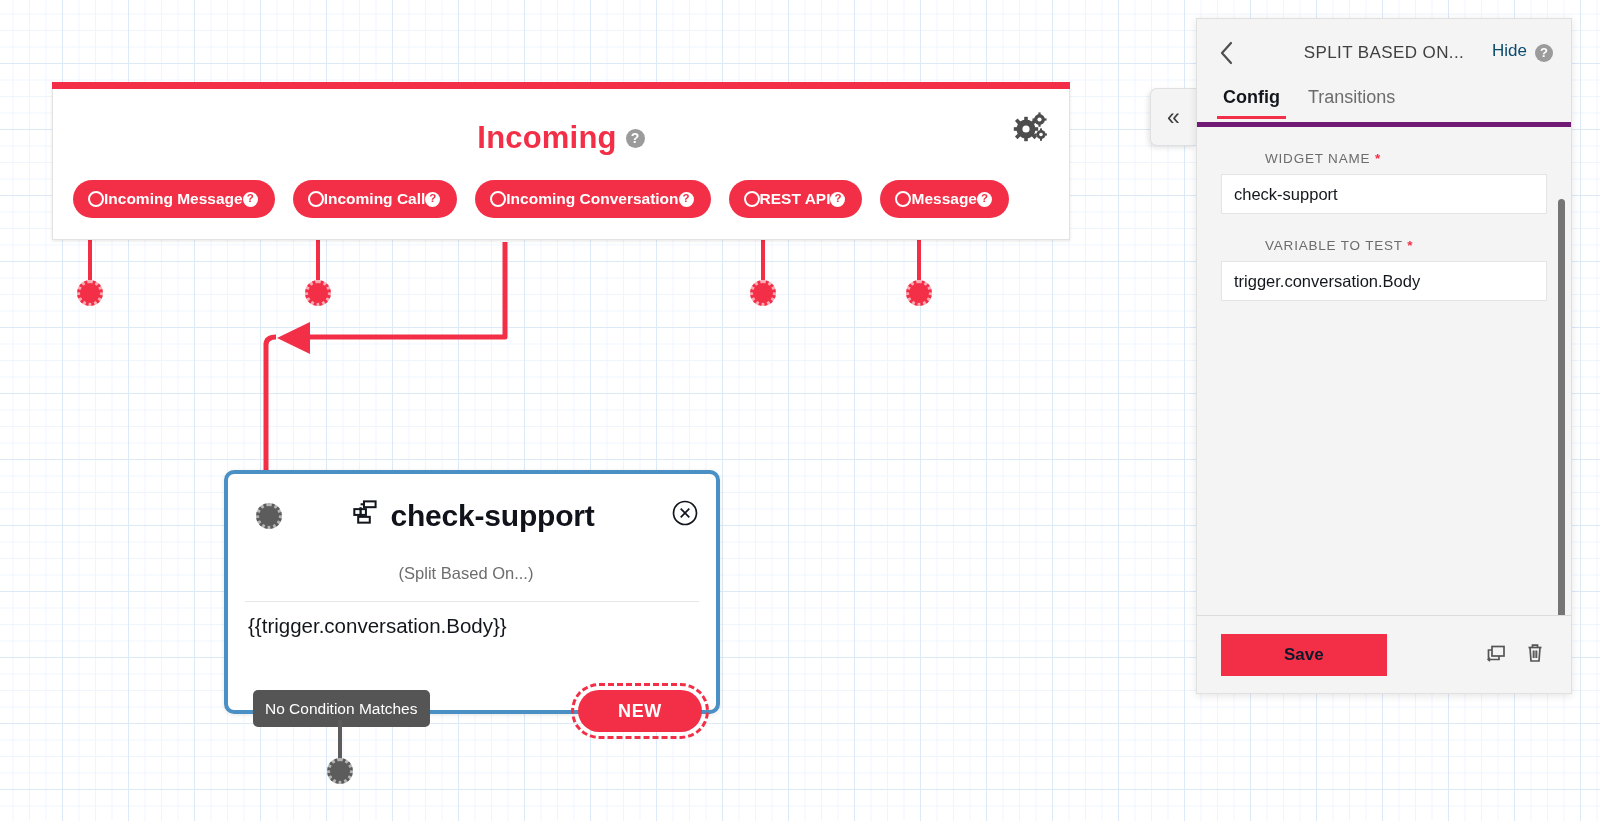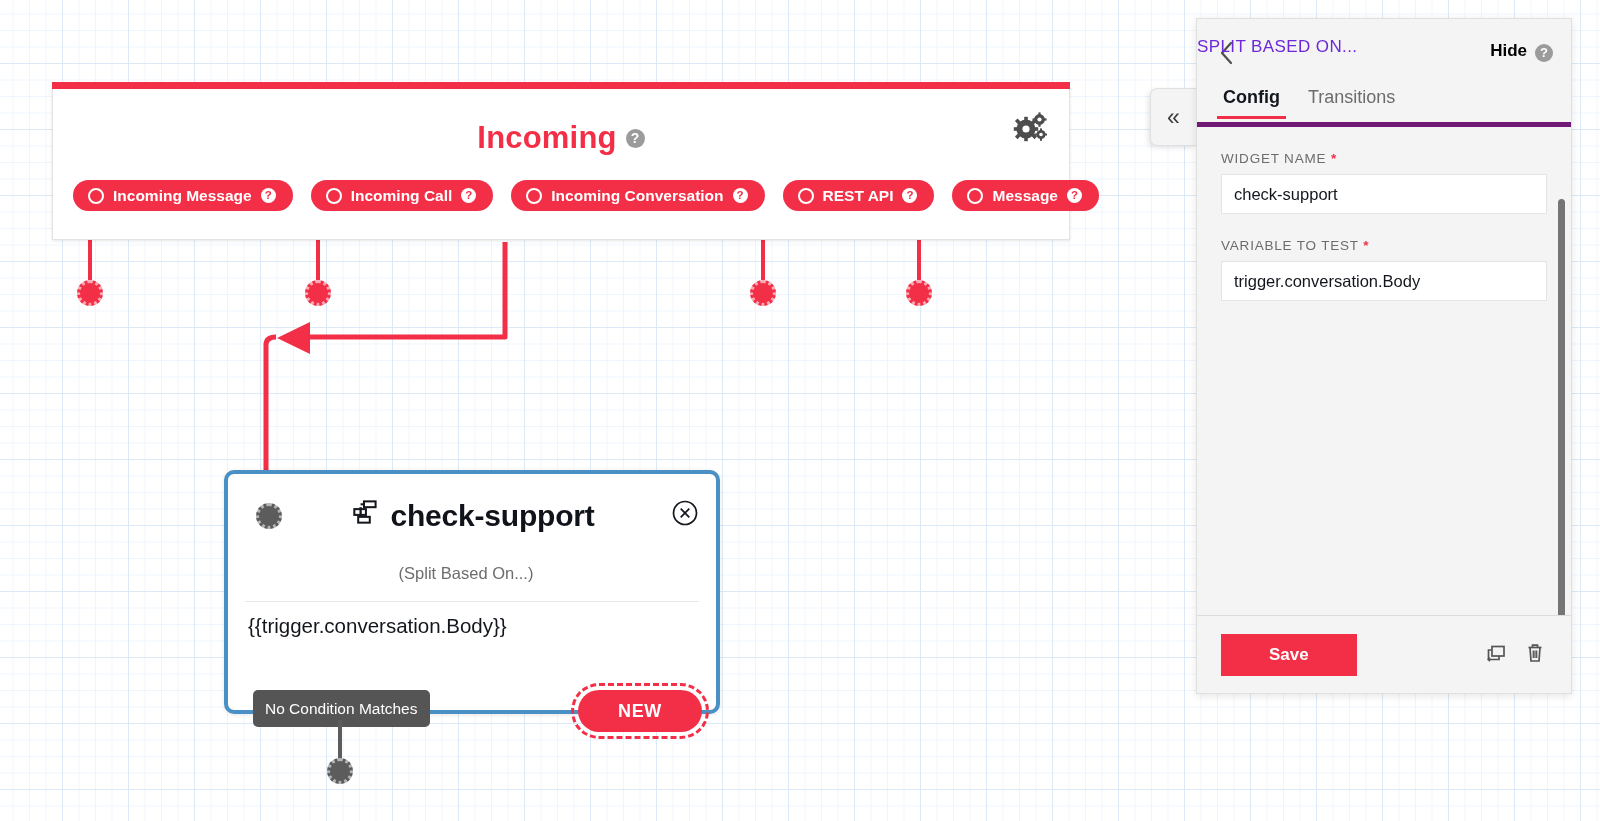--- a/index.html
+++ b/index.html
@@ -49,25 +49,24 @@
   }
   #trigger-gears {
     position: absolute; right: 22px; top: 24px;
     width: 34px; height: 32px;
   }
   #trigger-chips {
     position: absolute; left: 20px; right: 20px; top: 92px;
     display: flex; gap: 18px; align-items: center;
   }
   .chip {
-    height: 31px;
+    height: 38px;
     background: #f22f46;
     border-radius: 19px;
     display: flex; align-items: center;
-    gap: 9px;
     padding: 0 17px 0 15px;
     color: #ffffff;
     font-size: 15.5px;
     font-weight: 600;
     white-space: nowrap;
     cursor: pointer;
   }
   .chip-ring {
     width: 16px; height: 16px; border-radius: 50%;
     border: 2.2px solid #ffffff; flex: none;
@@ -175,27 +174,27 @@
   }
   #panel-header {
     height: 68px; position: relative; flex: none;
     display: flex; align-items: center;
   }
   #panel-back {
     position: absolute; left: 18px; top: 20px;
     width: 24px; height: 28px; cursor: pointer;
   }
   #panel-title {
-    position: absolute; left: 0; right: 0; top: 18px;
-    color: #6d28d9;
+    position: absolute; left: 0; right: 0; top: 24px;
+    text-align: center; color: #404040;
     font-size: 17px; letter-spacing: .4px;
   }
   #panel-hide {
     position: absolute; right: 44px; top: 22px;
-    color: #000000; font-size: 17px; font-weight: 700; cursor: pointer;
+    color: #0c4a6e; font-size: 17px; font-weight: 400; cursor: pointer;
   }
   #panel-hide-help {
     position: absolute; right: 18px; top: 24px; cursor: pointer;
   }
   #tabs {
     flex: none; height: 40px; position: relative;
     display: flex; align-items: flex-start; gap: 28px;
     padding-left: 26px;
     border-bottom: 5px solid #701a75;
   }
@@ -207,41 +206,41 @@
   .tab.active::after {
     content: ""; position: absolute; left: -6px; right: -6px; bottom: -1px;
     height: 3px; background: #f22f46;
   }
   #panel-body {
     flex: 1 1 auto; position: relative; padding: 24px 24px 0 24px;
     overflow: hidden;
   }
   .field-label {
     font-size: 13.5px; letter-spacing: .8px; color: #6c6c6c;
-    text-transform: uppercase; margin-bottom: 8px;
+    text-transform: uppercase; margin-bottom: 8px; margin-left: 44px;
   }
   .req { color: #f22f46; font-weight: 700; }
   .field-input {
     height: 40px; background: #ffffff; border: 1px solid #e4e4e4;
     display: flex; align-items: center; padding: 0 12px;
     font-size: 16.5px; color: #13171d; margin-bottom: 24px;
     cursor: text;
   }
   #panel-scrollbar {
     position: absolute; right: 6px; top: 72px;
     width: 7px; height: 459px; border-radius: 4px; background: #757575;
     cursor: pointer;
   }
   #panel-footer {
     flex: none; height: 78px; border-top: 1px solid #dcdcdc;
     display: flex; align-items: center; padding: 0 24px;
   }
   #save-btn {
-    background: #f22f46; color: #ffffff;
-    border: none; height: 42px; padding: 0 48px;
+    background: #f22f46; color: #0f172a;
+    border: none; height: 42px; padding: 0 63px;
     font-size: 17px; font-weight: 600;
     font-family: "Liberation Sans", sans-serif;
     cursor: pointer;
   }
   #footer-icons { margin-left: auto; display: flex; gap: 16px; align-items: center; }
   .footer-icon { cursor: pointer; }
 
   
   #collapse-tab {
     position: absolute; right: 404px; top: 88px;

